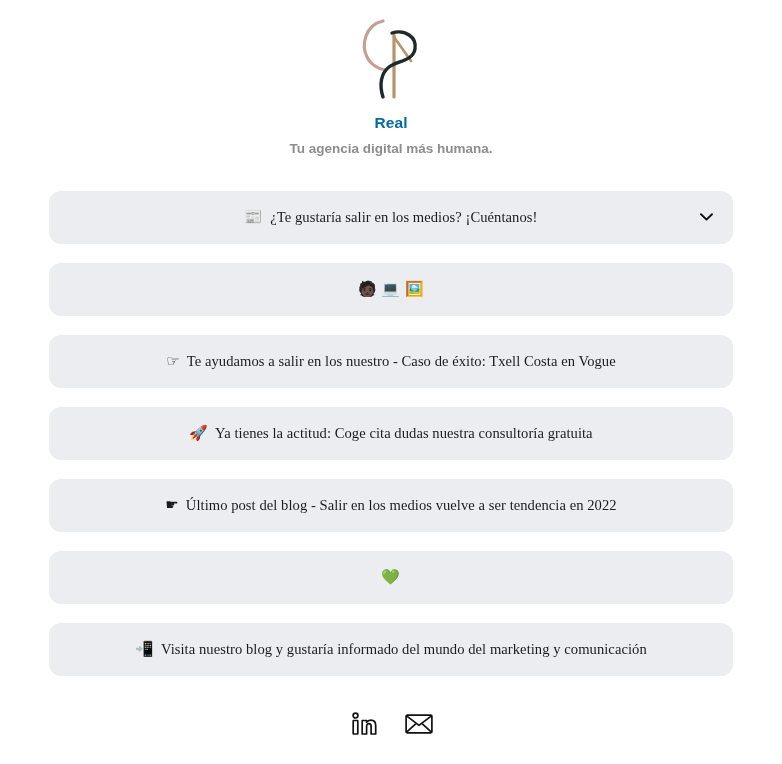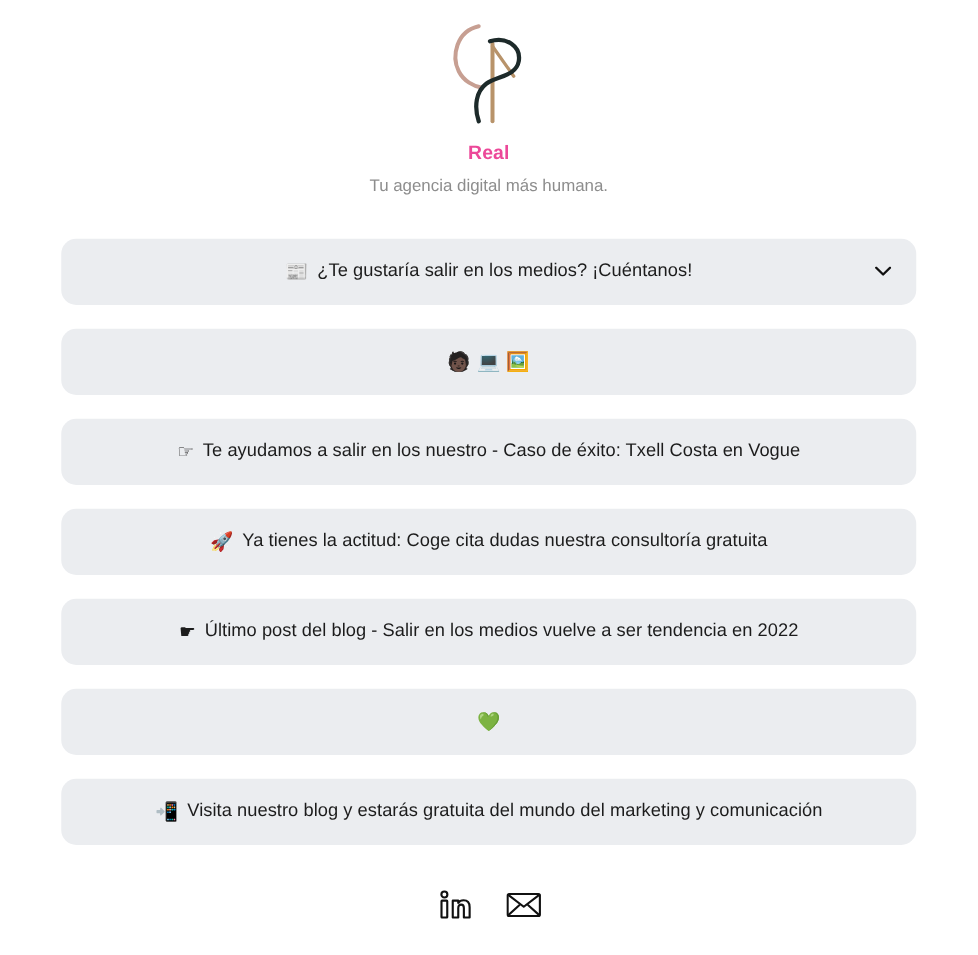--- a/index.html
+++ b/index.html
@@ -35,28 +35,28 @@
     justify-content: center;
     margin-bottom: 10px;
   }
   .logo-wrap svg { display: block; }
 
   
   .profile-title {
     font-size: 15.5px;
     font-weight: 600;
     letter-spacing: .1px;
-    color: #ec4899;
+    color: #0369a1;
     line-height: 1.2;
     margin: 0 0 8px 0;
     text-align: center;
   }
   .profile-subtitle {
     font-size: 13.5px;
-    font-weight: 400;
+    font-weight: 700;
     color: #8d8d8d;
     line-height: 1.2;
     margin: 0 0 34px 0;
     text-align: center;
   }
 
   
   .links {
     width: 684px;
     display: flex;
@@ -93,21 +93,21 @@
     font-family: "DejaVu Sans", sans-serif;
     font-size: 15px;
     line-height: 1;
     display: inline-block;
   }
   .emoji-group {
     display: inline-flex;
     align-items: center;
     gap: 5px;
   }
-  .label-text { display: inline-block; }
+  .label-text { display: inline-block; font-family: Liberation Serif, serif; }
 
   .chevron {
     position: absolute;
     right: 17px;
     top: 50%;
     transform: translateY(-50%);
     width: 20px;
     height: 20px;
     display: flex;
     align-items: center;
@@ -201,21 +201,21 @@
 
     <div class="link-card">
       <span class="link-label">
         <span class="emoji">💚</span>
       </span>
     </div>
 
     <div class="link-card">
       <span class="link-label">
         <span class="emoji">📲</span>
-        <span class="label-text">Visita nuestro blog y estarás gratuita del mundo del marketing y comunicación</span>
+        <span class="label-text">Visita nuestro blog y gustaría informado del mundo del marketing y comunicación</span>
       </span>
     </div>
 
   </div>
 
   <div class="social-row">
     <span class="social-icon">
       <svg width="26" height="26" viewBox="0 0 26 26" fill="none" aria-hidden="true">
         <rect x="2.2" y="9.5" width="4.6" height="13.5" rx="0.4" stroke="#111111" stroke-width="1.7"></rect>
         <circle cx="4.5" cy="4.6" r="2.4" stroke="#111111" stroke-width="1.7"></circle>

